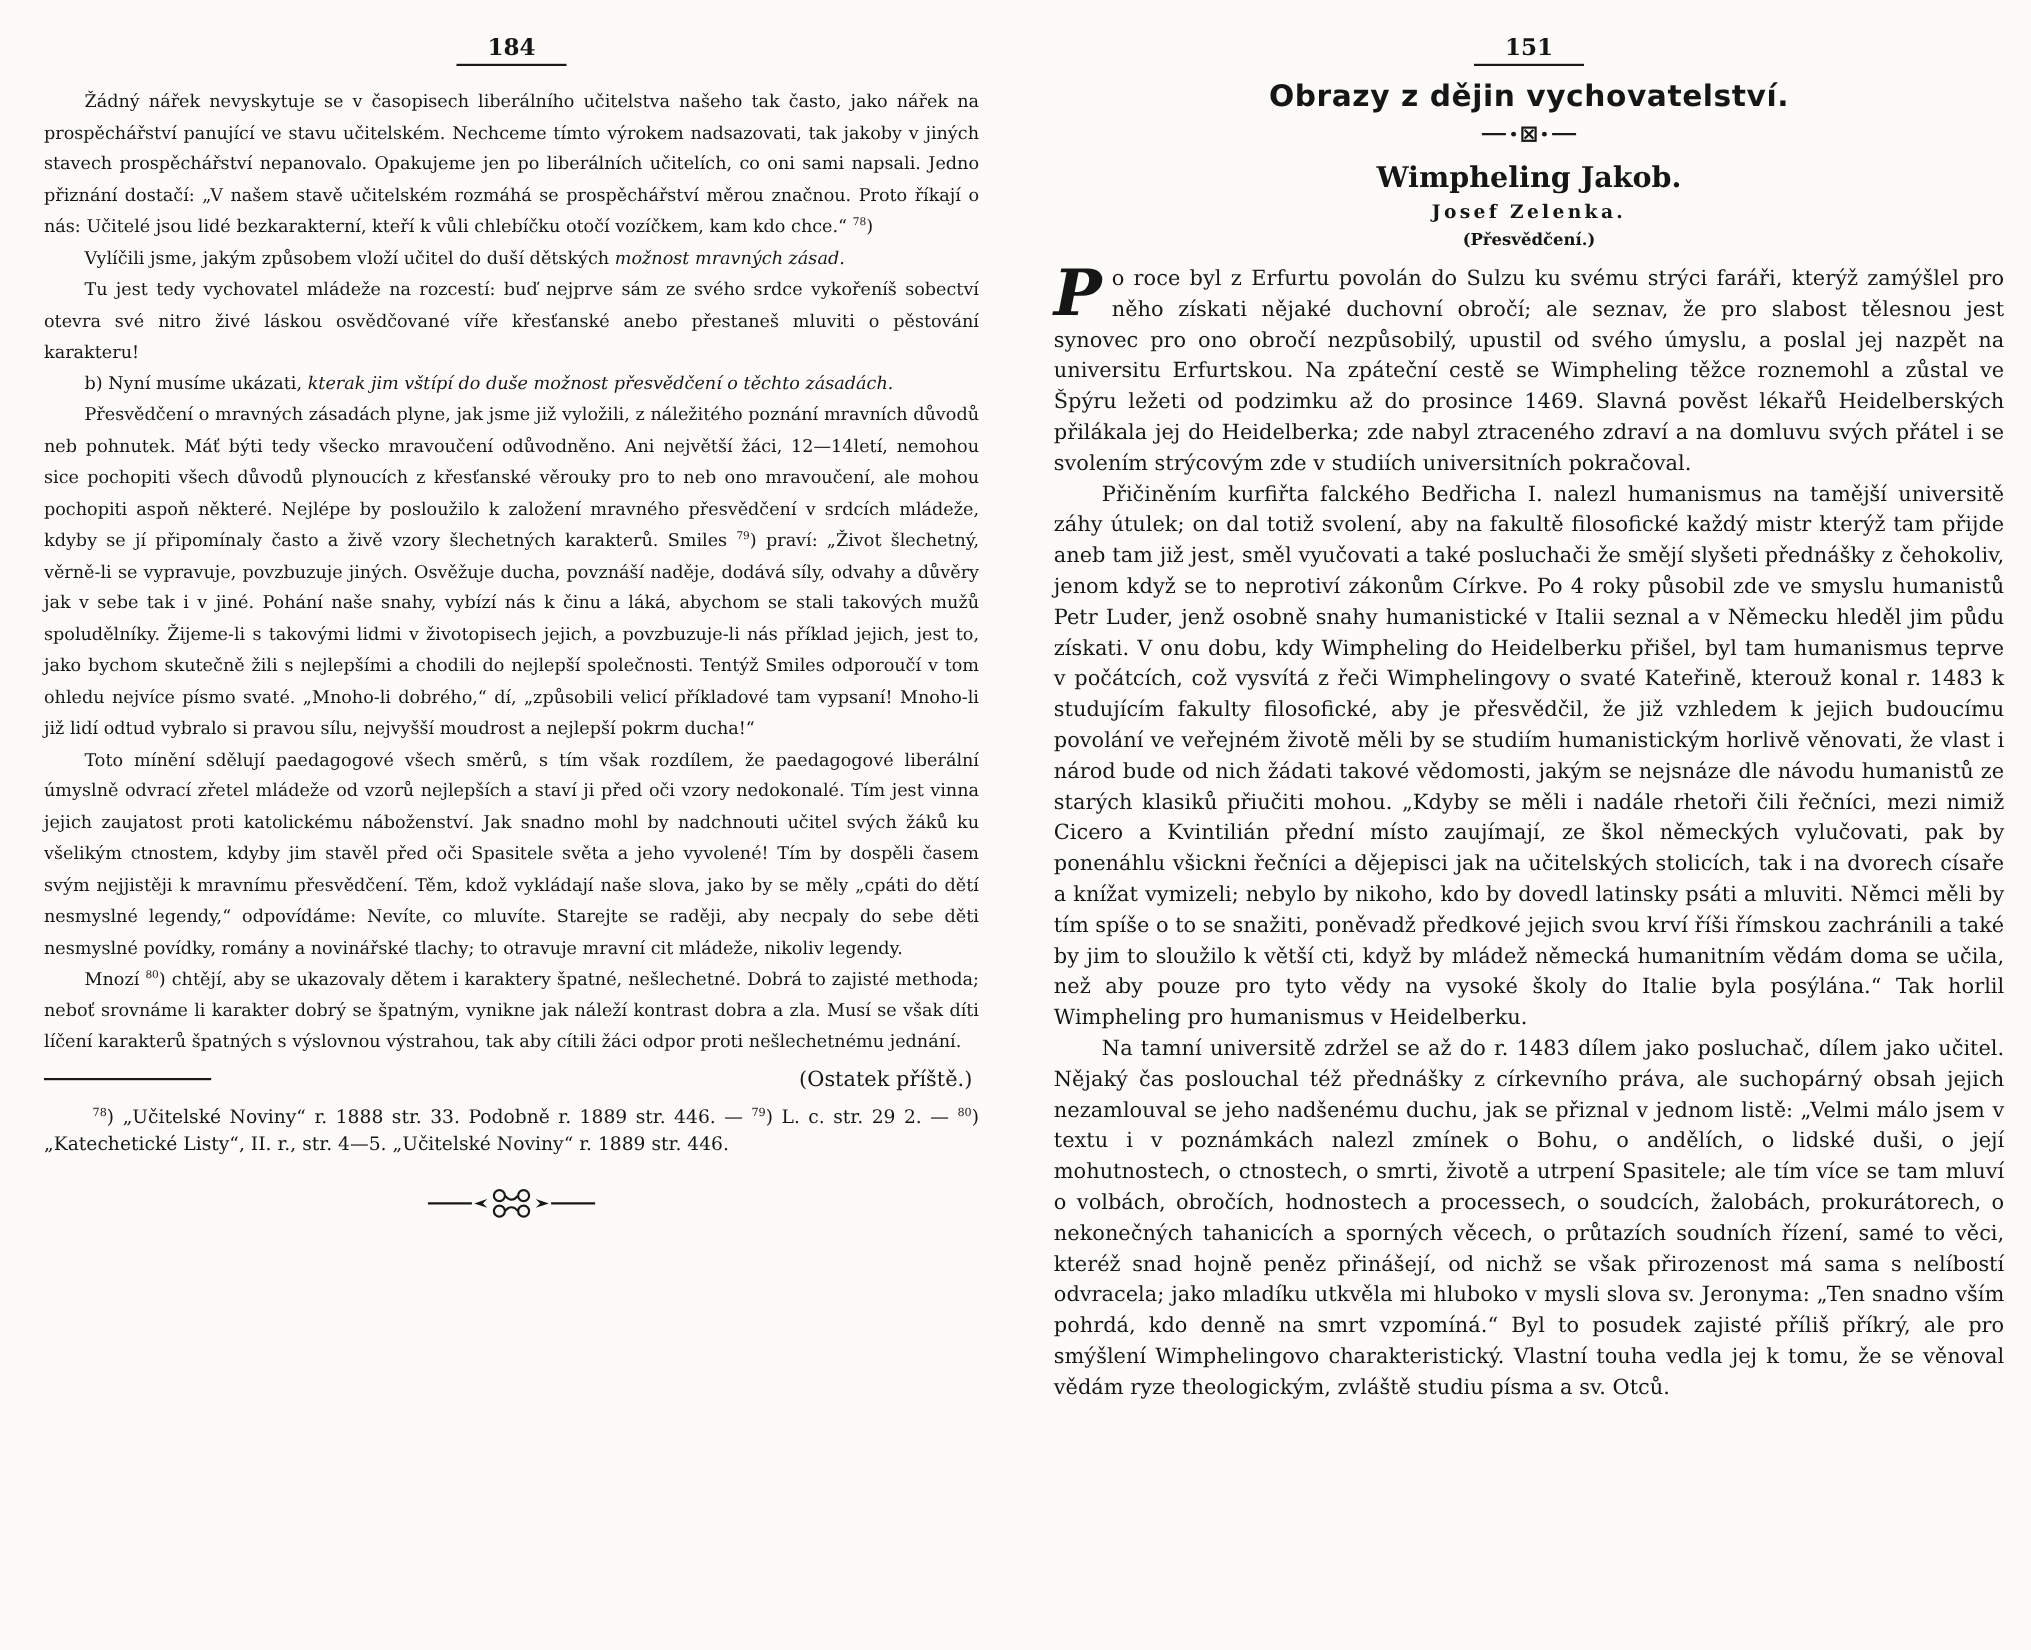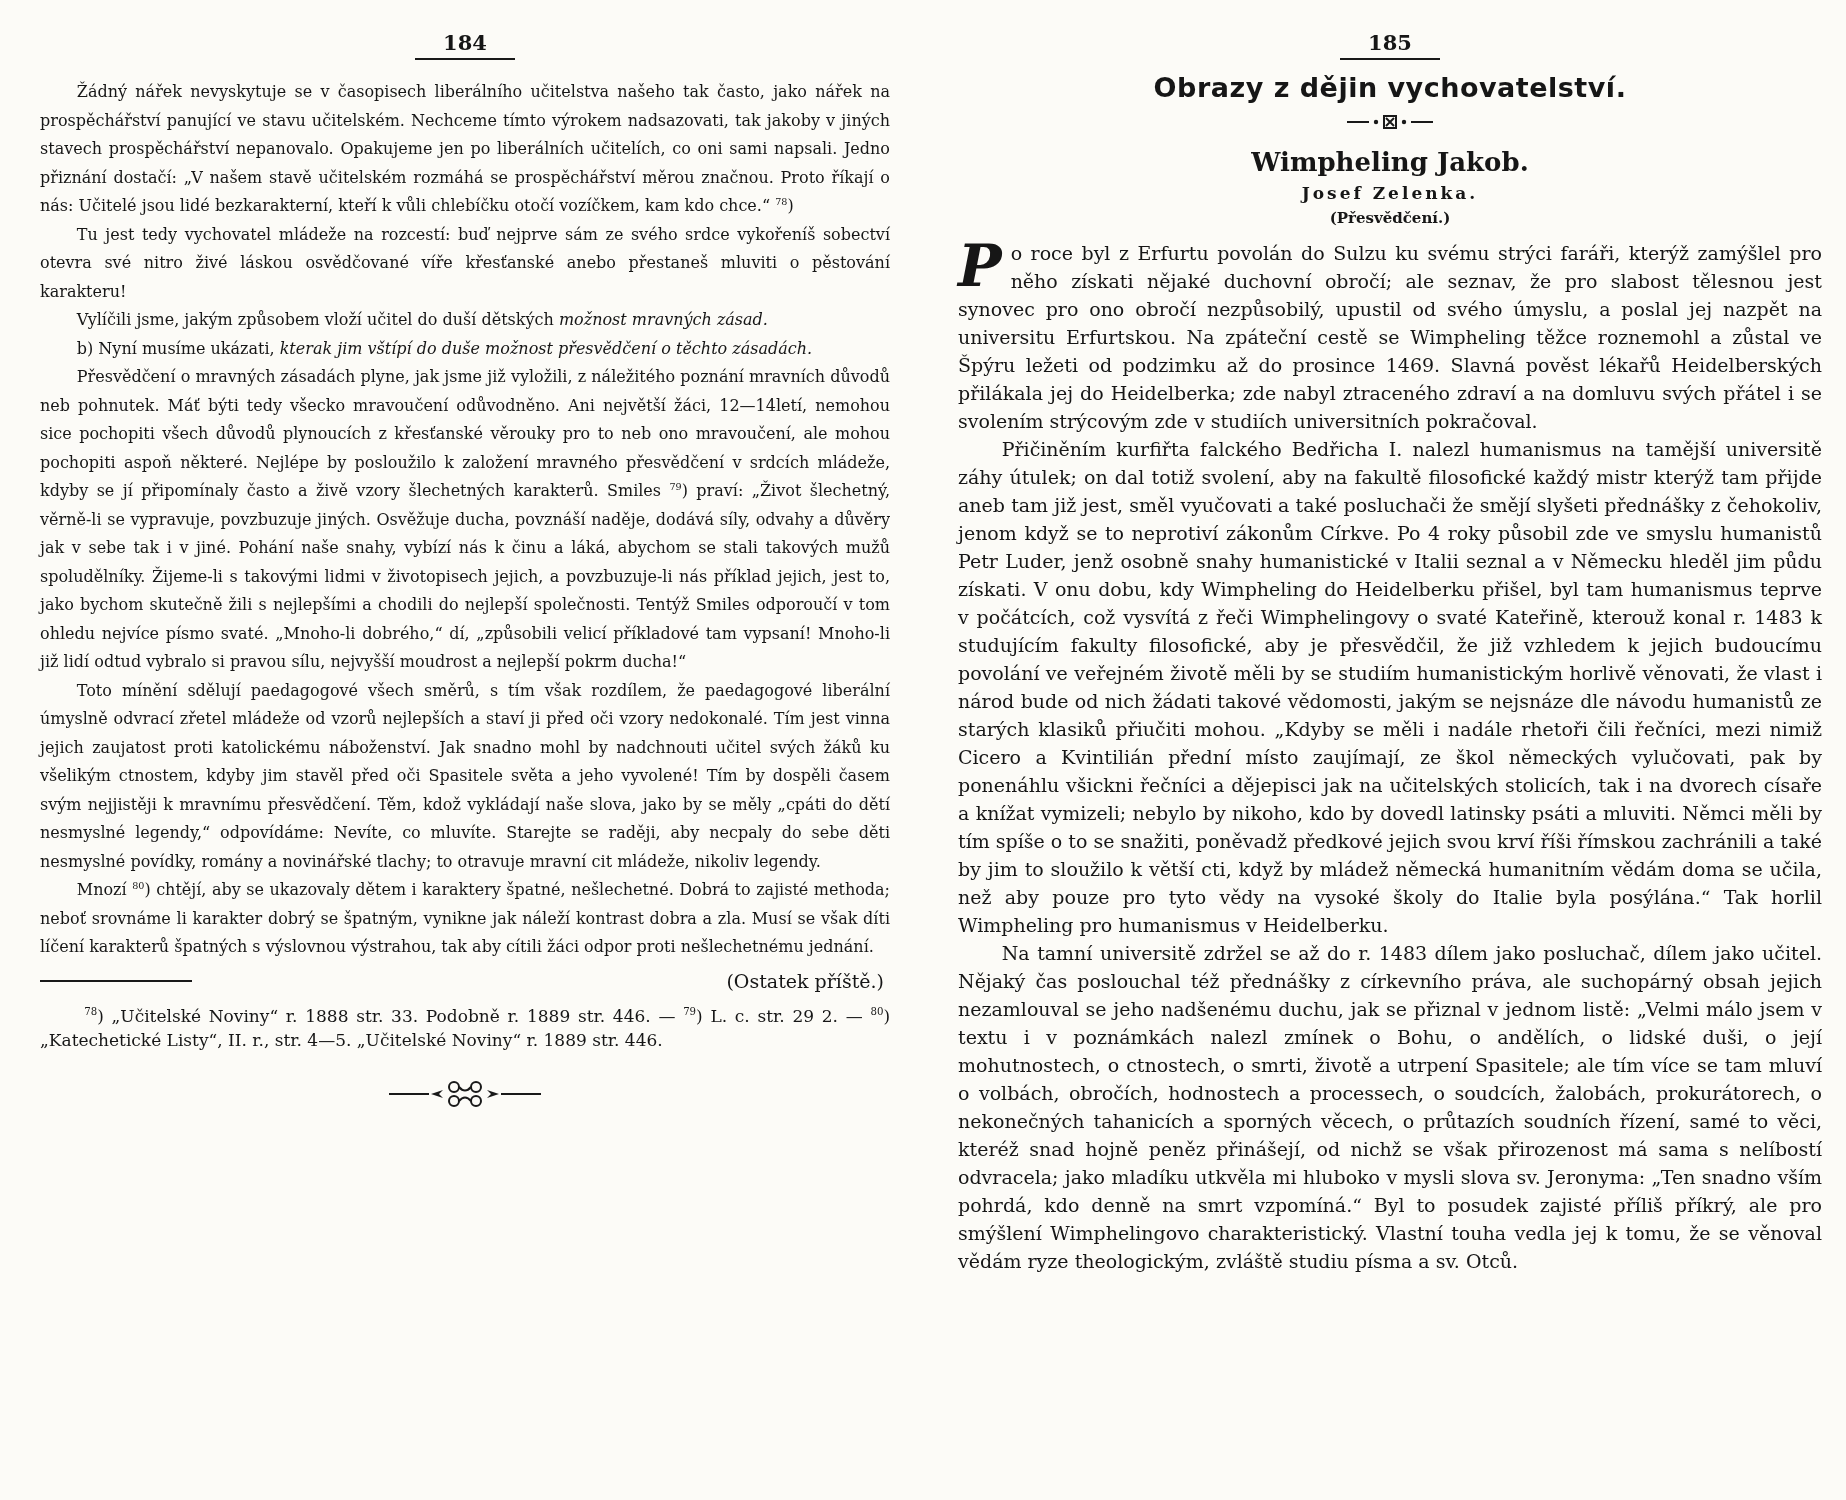--- a/index.html
+++ b/index.html
@@ -58,22 +58,22 @@
 <body>
 
 <div class="spread">
 
   <div class="page page-left">
     <div class="pagenum-wrap">
       <span class="pagenum">184</span>
     </div>
     <div class="body-text" id="left-paragraphs">
         <p class="para"><span>Žádný nářek nevyskytuje se v časopisech liberálního učitelstva našeho tak často, jako nářek na prospěchářství panující ve stavu učitelském. Nechceme tímto výrokem nadsazovati, tak jakoby v jiných stavech prospěchářství nepanovalo. Opakujeme jen po liberálních učitelích, co oni sami napsali. Jedno přiznání dostačí: „V našem stavě učitelském rozmáhá se prospěchářství měrou značnou. Proto říkají o nás: Učitelé jsou lidé bezkarakterní, kteří k vůli chlebíčku otočí vozíčkem, kam kdo chce.“ </span><span class="sup">78</span><span>)</span></p>
+        <p class="para"><span>Vylíčili jsme, jakým způsobem vloží učitel do duší dětských </span><span class="it">možnost mravných zásad.</span></p>
         <p class="para"><span>Tu jest tedy vychovatel mládeže na rozcestí: buď nejprve sám ze svého srdce vykořeníš sobectví otevra své nitro živé láskou osvědčované víře křesťanské anebo přestaneš mluviti o pěstování karakteru!</span></p>
-        <p class="para"><span>Vylíčili jsme, jakým způsobem vloží učitel do duší dětských </span><span class="it">možnost mravných zásad.</span></p>
         <p class="para"><span>b) Nyní musíme ukázati, </span><span class="it">kterak jim vštípí do duše možnost přesvědčení o těchto zásadách.</span></p>
         <p class="para"><span>Přesvědčení o mravných zásadách plyne, jak jsme již vyložili, z náležitého poznání mravních důvodů neb pohnutek. Máť býti tedy všecko mravoučení odůvodněno. Ani největší žáci, 12—14letí, nemohou sice pochopiti všech důvodů plynoucích z křesťanské věrouky pro to neb ono mravoučení, ale mohou pochopiti aspoň některé. Nejlépe by posloužilo k založení mravného přesvědčení v srdcích mládeže, kdyby se jí připomínaly často a živě vzory šlechetných karakterů. Smiles </span><span class="sup">79</span><span>) praví: „Život šlechetný, věrně-li se vypravuje, povzbuzuje jiných. Osvěžuje ducha, povznáší naděje, dodává síly, odvahy a důvěry jak v sebe tak i v jiné. Pohání naše snahy, vybízí nás k činu a láká, abychom se stali takových mužů spoludělníky. Žijeme-li s takovými lidmi v životopisech jejich, a povzbuzuje-li nás příklad jejich, jest to, jako bychom skutečně žili s nejlepšími a chodili do nejlepší společnosti. Tentýž Smiles odporoučí v tom ohledu nejvíce písmo svaté. „Mnoho-li dobrého,“ dí, „způsobili velicí příkladové tam vypsaní! Mnoho-li již lidí odtud vybralo si pravou sílu, nejvyšší moudrost a nejlepší pokrm ducha!“</span></p>
         <p class="para"><span>Toto mínění sdělují paedagogové všech směrů, s tím však rozdílem, že paedagogové liberální úmyslně odvrací zřetel mládeže od vzorů nejlepších a staví ji před oči vzory nedokonalé. Tím jest vinna jejich zaujatost proti katolickému náboženství. Jak snadno mohl by nadchnouti učitel svých žáků ku všelikým ctnostem, kdyby jim stavěl před oči Spasitele světa a jeho vyvolené! Tím by dospěli časem svým nejjistěji k mravnímu přesvědčení. Těm, kdož vykládají naše slova, jako by se měly „cpáti do dětí nesmyslné legendy,“ odpovídáme: Nevíte, co mluvíte. Starejte se raději, aby necpaly do sebe děti nesmyslné povídky, romány a novinářské tlachy; to otravuje mravní cit mládeže, nikoliv legendy.</span></p>
         <p class="para"><span>Mnozí </span><span class="sup">80</span><span>) chtějí, aby se ukazovaly dětem i karaktery špatné, nešlechetné. Dobrá to zajisté methoda; neboť srovnáme li karakter dobrý se špatným, vynikne jak náleží kontrast dobra a zla. Musí se však díti líčení karakterů špatných s výslovnou výstrahou, tak aby cítili žáci odpor proti nešlechetnému jednání.</span></p>
       </div>
     <div class="footnote-row">
       <div class="footnote-rule"></div>
       <div class="ostatek">(Ostatek příště.)</div>
     </div>
     <div class="footnotes" id="left-footnotes">
@@ -95,21 +95,21 @@
           <circle cx="67" cy="24" r="5"></circle>
           <circle cx="89" cy="24" r="5"></circle>
           <path d="M72 10 q6 7 12 0 M72 24 q6 -7 12 0"></path>
         </g>
       </svg>
     </div>
   </div>
 
   <div class="page page-right">
     <div class="pagenum-wrap">
-      <span class="pagenum">185</span>
+      <span class="pagenum">151</span>
     </div>
     <h1 class="article-title">Obrazy z dějin vychovatelství.</h1>
     <div class="title-ornament">
       <svg width="86" height="18" viewBox="0 0 86 18">
         <g stroke="#191919" stroke-width="2" fill="none">
           <line x1="0" y1="9" x2="22" y2="9"></line>
           <line x1="64" y1="9" x2="86" y2="9"></line>
           <rect x="37" y="3" width="12" height="12"></rect>
           <path d="M39 5 l8 8 M47 5 l-8 8"></path>
         </g>

